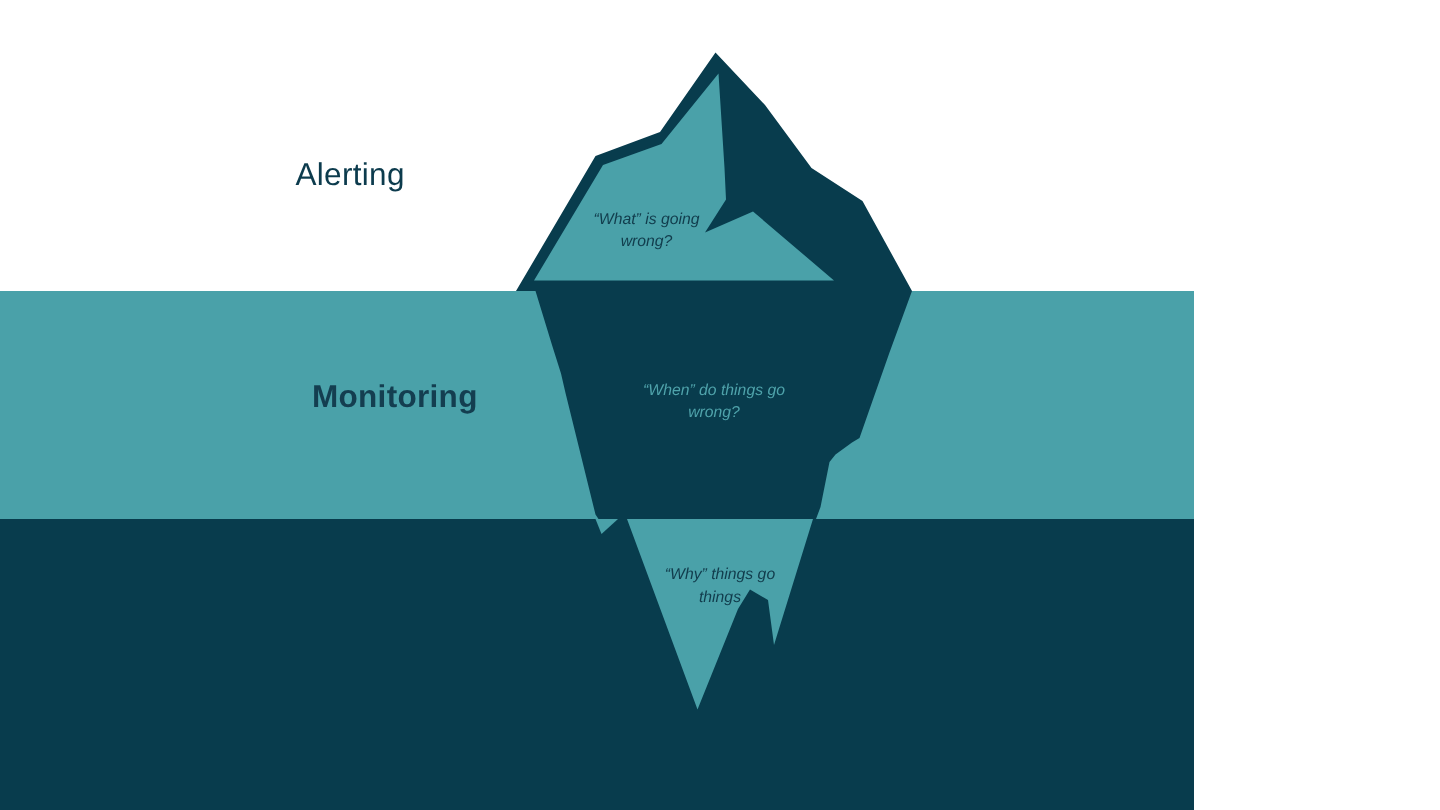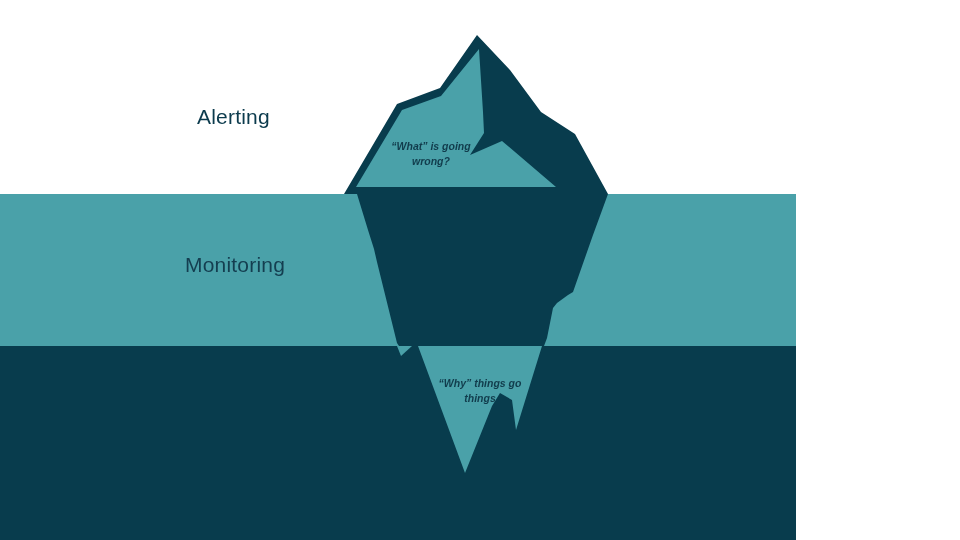--- a/index.html
+++ b/index.html
@@ -33,30 +33,29 @@
   .poly-light { fill: var(--iceberg-light); }
 
   .layer-label {
     position: absolute;
     font-size: 21px;
     line-height: 24px;
     letter-spacing: 0.2px;
     white-space: nowrap;
   }
   .label-alerting      { left: 197px; top: 105px; color: var(--alerting-label); }
-  .label-monitoring    { left: 185px; top: 253px; color: var(--monitoring-label); }
+  .label-monitoring    { left: 208px; top: 253px; color: var(--monitoring-label); font-weight: bold; }
   .label-observability { left: 195px; top: 375px; color: var(--observability-label); }
 
   .berg-caption {
     position: absolute;
     font-size: 10.5px;
     line-height: 15px;
     font-style: italic;
     text-align: center;
-    font-weight: bold;
   }
   .caption-what  { left: 381px; top: 139px; width: 100px; color: var(--caption-on-light); }
   .caption-when  { left: 420px; top: 253px; width: 112px; color: var(--caption-on-dark); }
   .caption-why   { left: 430px; top: 376px; width: 100px; color: var(--caption-on-light); }
 </style>
 </head>
 <body>
 
 <div class="stage">
 
@@ -74,15 +73,16 @@
 
     <polygon class="poly-light" points="418,346 542,346 516,430 512,400 500,393 492,406 465,473"></polygon>
 
     <polygon class="poly-light" points="397,346 412,346 401,356"></polygon>
   </svg>
 
   <div class="layer-label label-alerting">Alerting</div>
   <div class="layer-label label-monitoring">Monitoring</div>
 
   <div class="berg-caption caption-what">“What” is going wrong?</div>
+  <div class="berg-caption caption-when">“When” do things go wrong?</div>
   <div class="berg-caption caption-why">“Why” things go things</div>
 
 </div>
 
 </body></html>

